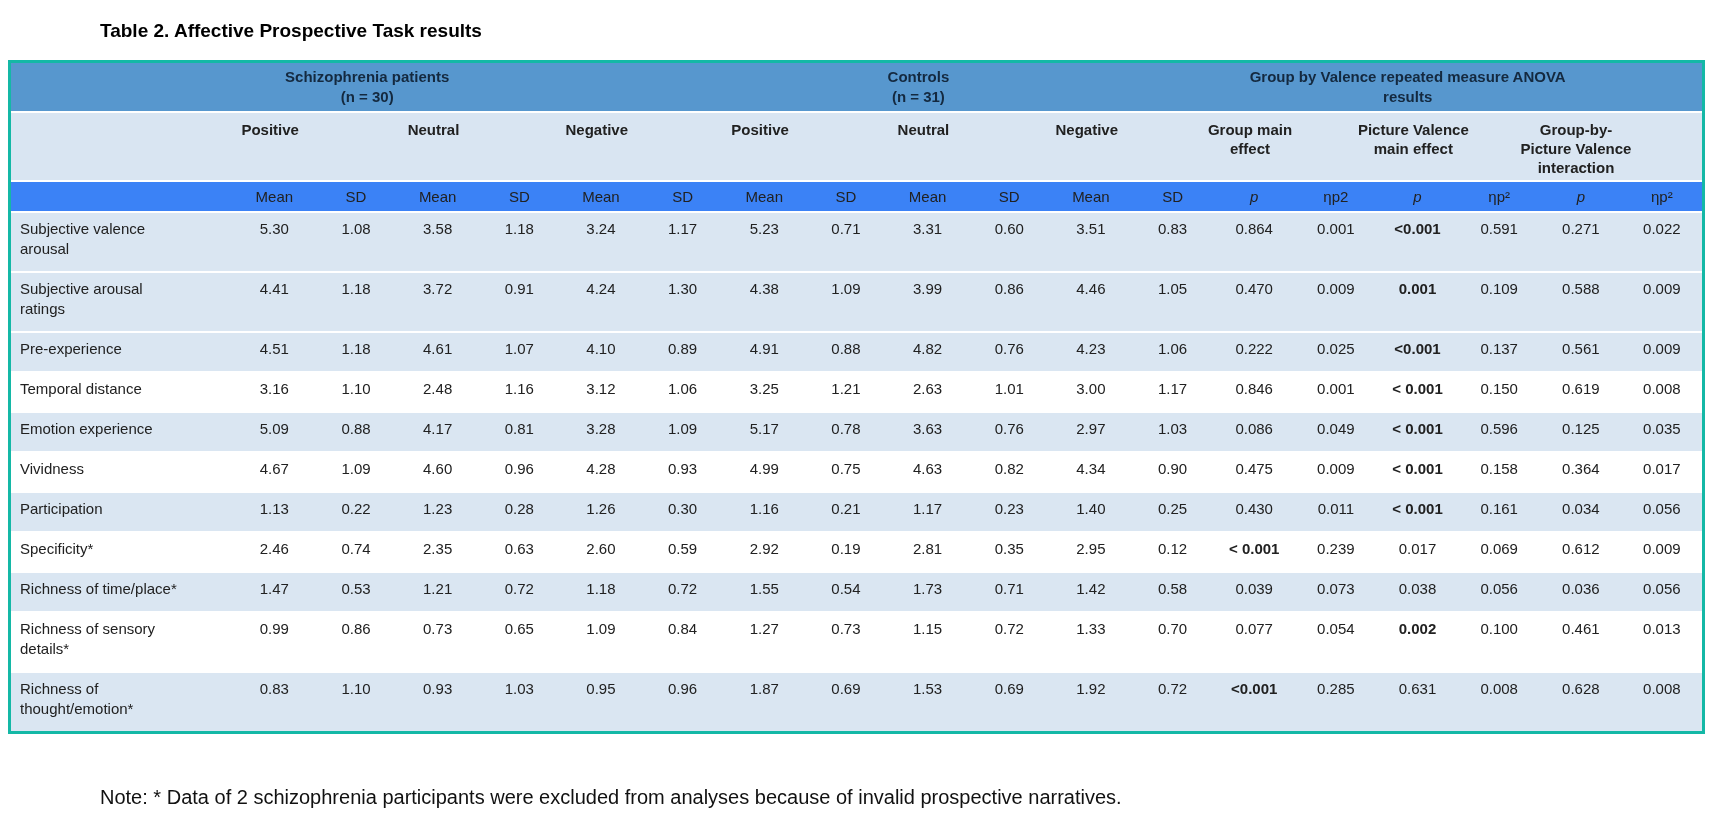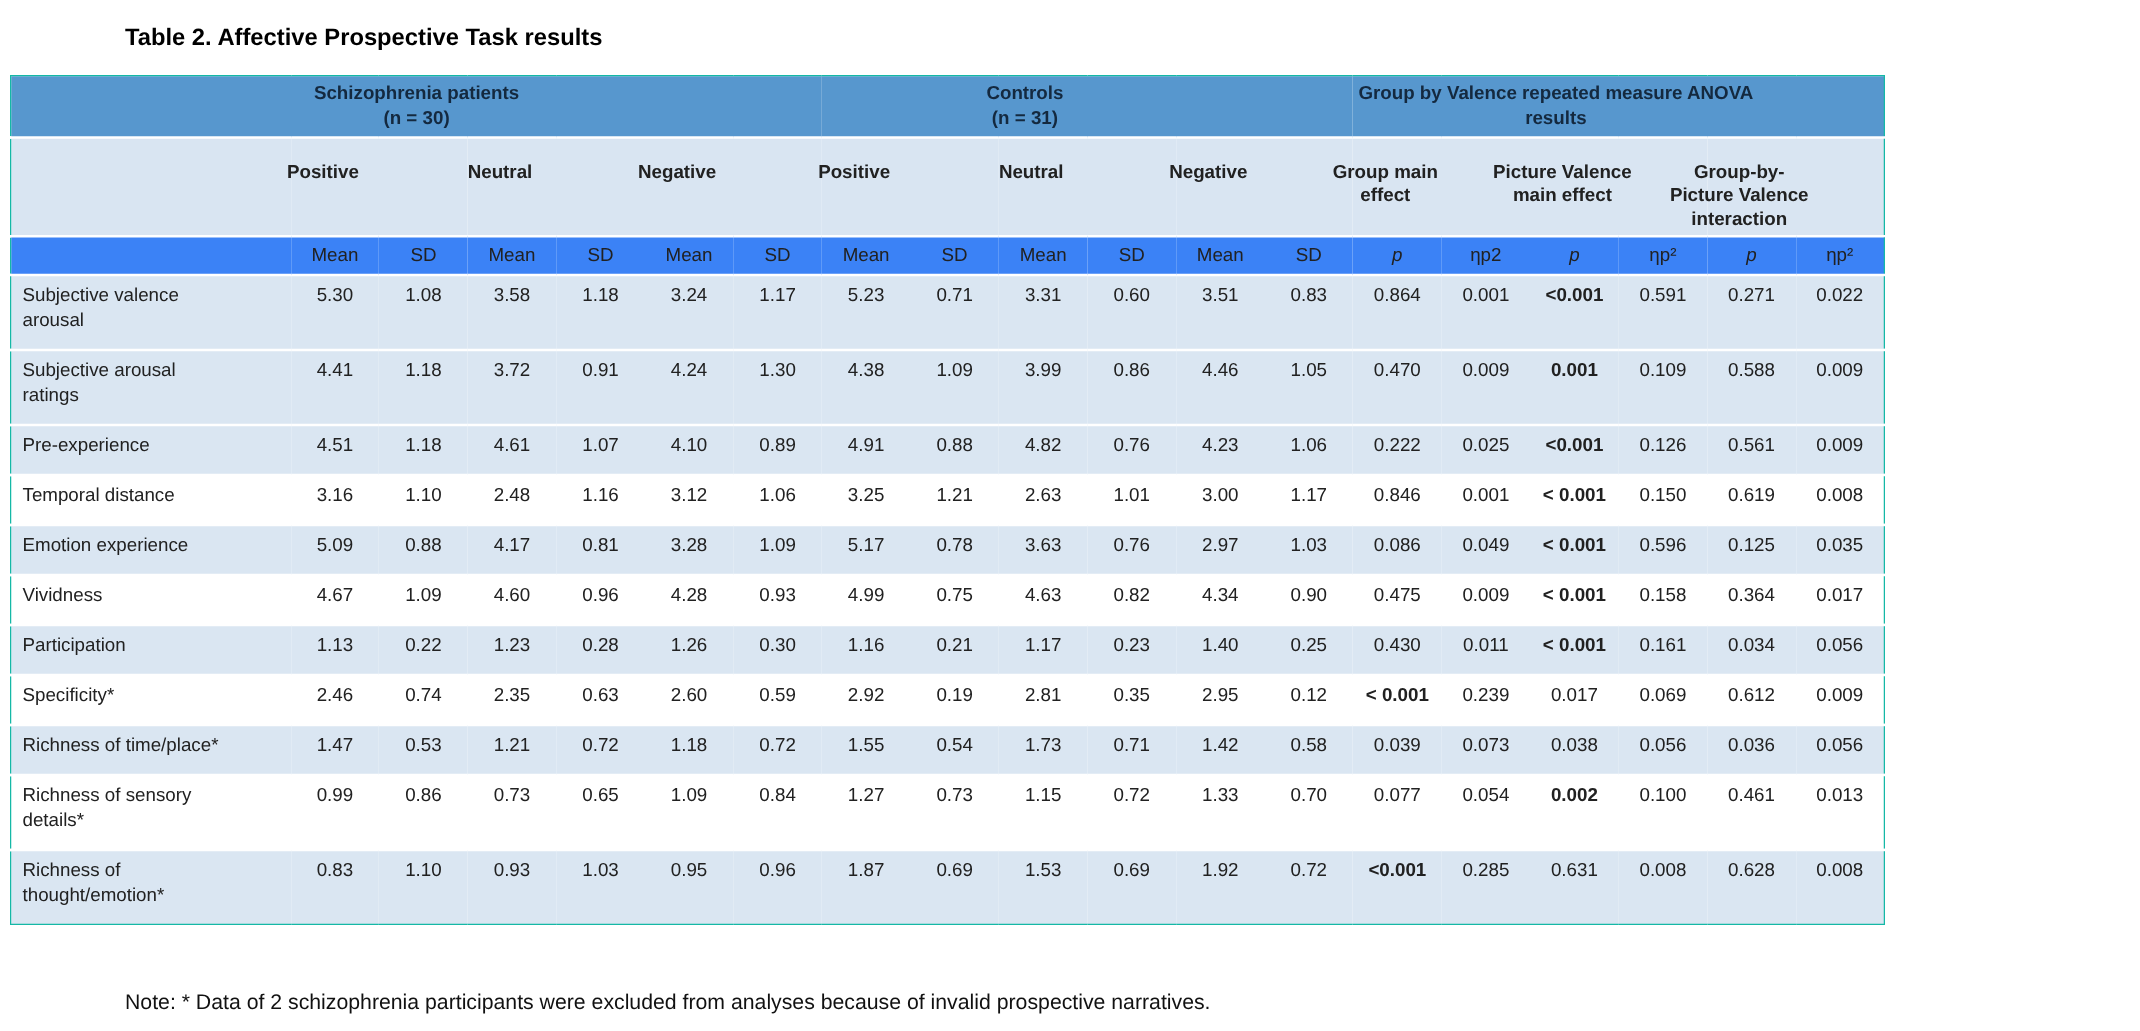--- a/index.html
+++ b/index.html
@@ -4,49 +4,49 @@
 <style>
   html,body{margin:0;padding:0;}
   body{
     width:1712px;height:825px;overflow:hidden;background:#ffffff;
     font-family:"Liberation Sans",sans-serif;color:#212121;position:relative;
   }
   .page-title{
     margin:20px 0 18px 100px;font-size:19px;font-weight:bold;color:#000000;
   }
   table.results{
-    margin-left:8px;width:1500px;border-collapse:collapse;table-layout:fixed;
-    font-size:15px;border:1px solid #14b8a6;
+    margin-left:8px;width:1697px;border-collapse:collapse;table-layout:fixed;
+    font-size:15px;border:3px solid #14b8a6;
   }
   col.c-label{width:224px;}
   .pre{white-space:pre-line;}
   .shift{position:relative;left:-45px;display:inline-block;}
   .shiftband{position:relative;left:-50px;display:inline-block;}
   tr.band th{
     background:#5797ce;color:#14293f;font-weight:bold;
     padding:4px 0;line-height:20px;text-align:center;vertical-align:middle;
   }
   tr.subhead th{
     background:#d9e5f2;font-weight:bold;text-align:center;vertical-align:top;
-    height:60px;padding:17px 0 0;line-height:19px;border-top:2px solid #ffffff;
+    height:60px;padding:7px 0 0;line-height:19px;border-top:2px solid #ffffff;
   }
   tr.subhead th.labelcol{background:#d9e5f2;}
   tr.stathead th{
     background:#3b82f6;font-weight:normal;text-align:center;
     padding:5px 0;line-height:19px;border-top:2px solid #ffffff;
   }
   tr.stathead th.ital{font-style:italic;}
   tbody th,tbody td{border-top:2px solid #ffffff;vertical-align:top;}
   tbody tr.shaded th,tbody tr.shaded td{background:#dae6f2;}
   tbody tr.plain th,tbody tr.plain td{background:#ffffff;}
   tbody td{text-align:center;padding:6px 2px 12px;line-height:19px;}
   tbody th.rowlabel{text-align:left;font-weight:normal;padding:6px 4px 12px 9px;line-height:20px;}
   tbody th.rowlabel span{display:inline-block;max-width:158px;}
   td.bold{font-weight:bold;}
-  .notes{margin:52px 0 0 100px;font-size:17px;color:#111111;}
+  .notes{margin:52px 0 0 100px;font-size:20px;color:#111111;}
   .notes p{margin:0 0 30px 0;}
 </style>
 </head>
 <body>
 
 <div class="page-title">Table 2. Affective Prospective Task results</div>
 
 <table class="results">
   <colgroup>
     <col class="c-label">
@@ -169,21 +169,21 @@
         <td>0.89</td>
         <td>4.91</td>
         <td>0.88</td>
         <td>4.82</td>
         <td>0.76</td>
         <td>4.23</td>
         <td>1.06</td>
         <td>0.222</td>
         <td>0.025</td>
         <td class="bold">&lt;0.001</td>
-        <td>0.126</td>
+        <td>0.137</td>
         <td>0.561</td>
         <td>0.009</td>
       </tr>
       <tr class="plain">
         <th class="rowlabel"><span>Temporal distance</span></th>
         <td>3.16</td>
         <td>1.10</td>
         <td>2.48</td>
         <td>1.16</td>
         <td>3.12</td>

